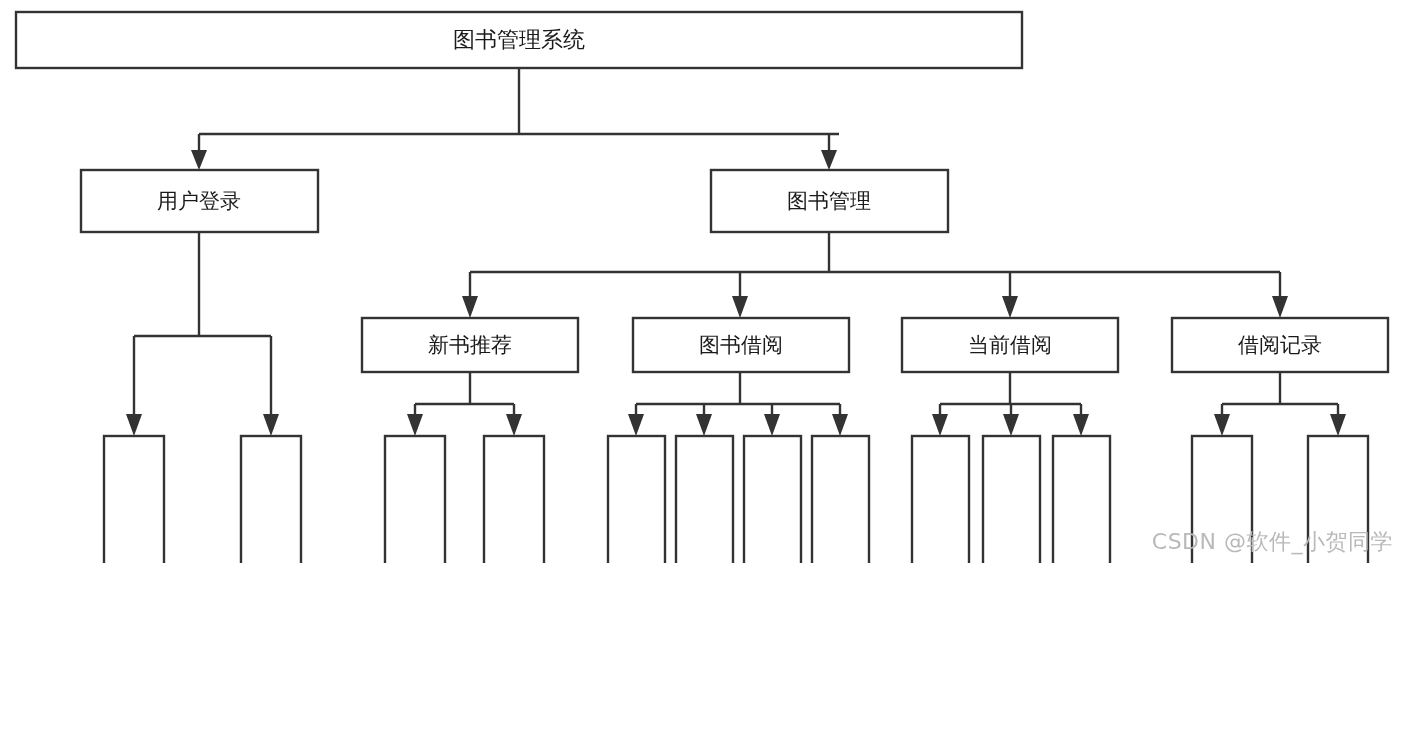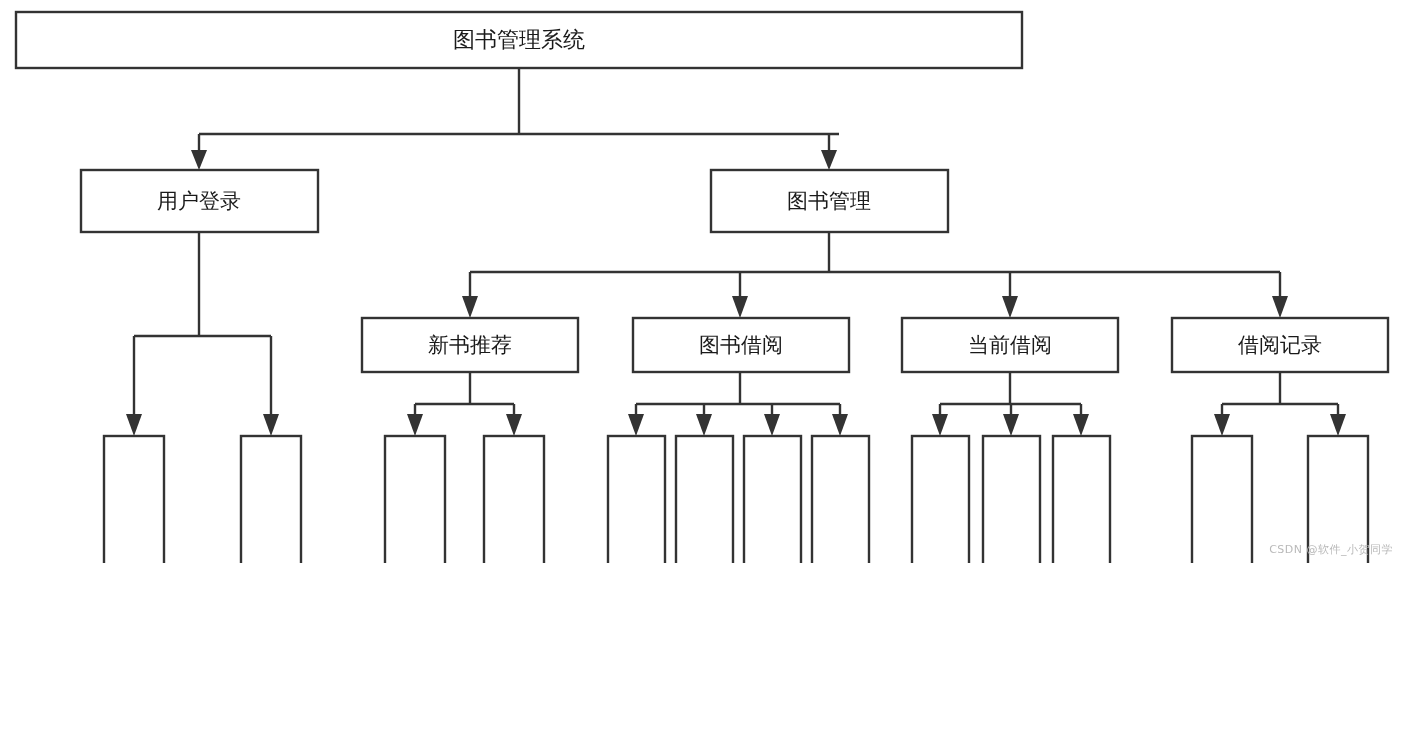--- a/index.html
+++ b/index.html
@@ -70,21 +70,21 @@
     text-align: center;
     white-space: nowrap;
     pointer-events: none;
     user-select: none;
   }
   #watermark {
     position: absolute;
     right: 12px;
     bottom: 6px;
     font-family: "DejaVu Sans", "Liberation Sans", sans-serif;
-    font-size: 11px;
+    font-size: 22px;
     color: #b9b9b9;
     letter-spacing: 0.5px;
     white-space: nowrap;
     user-select: none;
   }
 </style>
 </head>
 <body>
 
 <div id="diagram-root">

